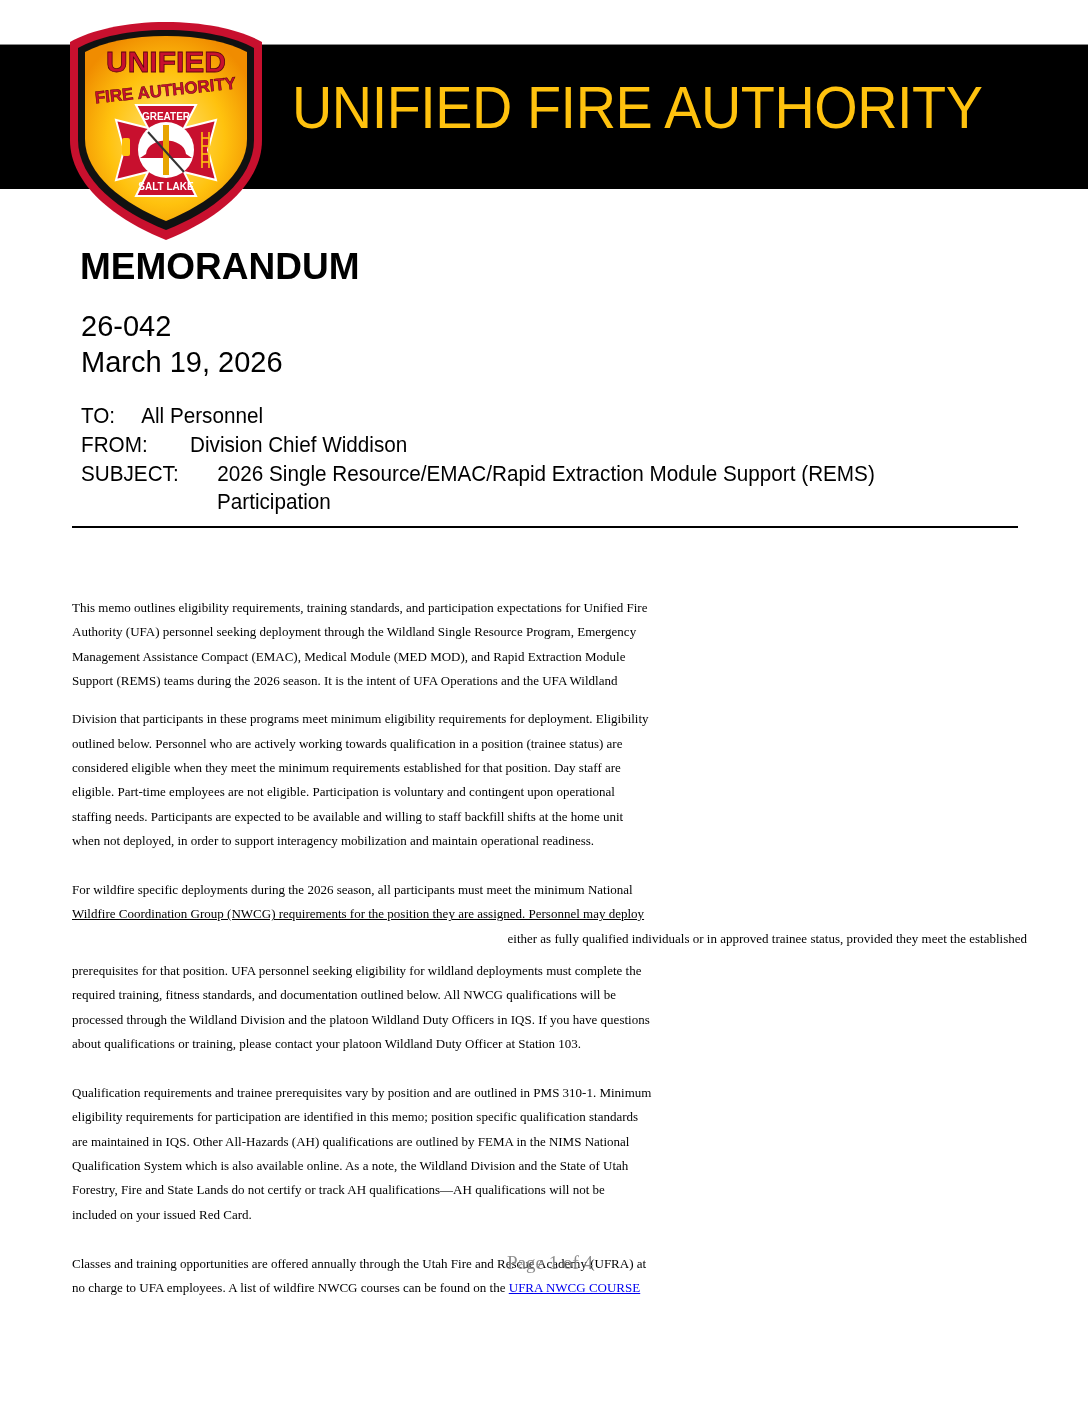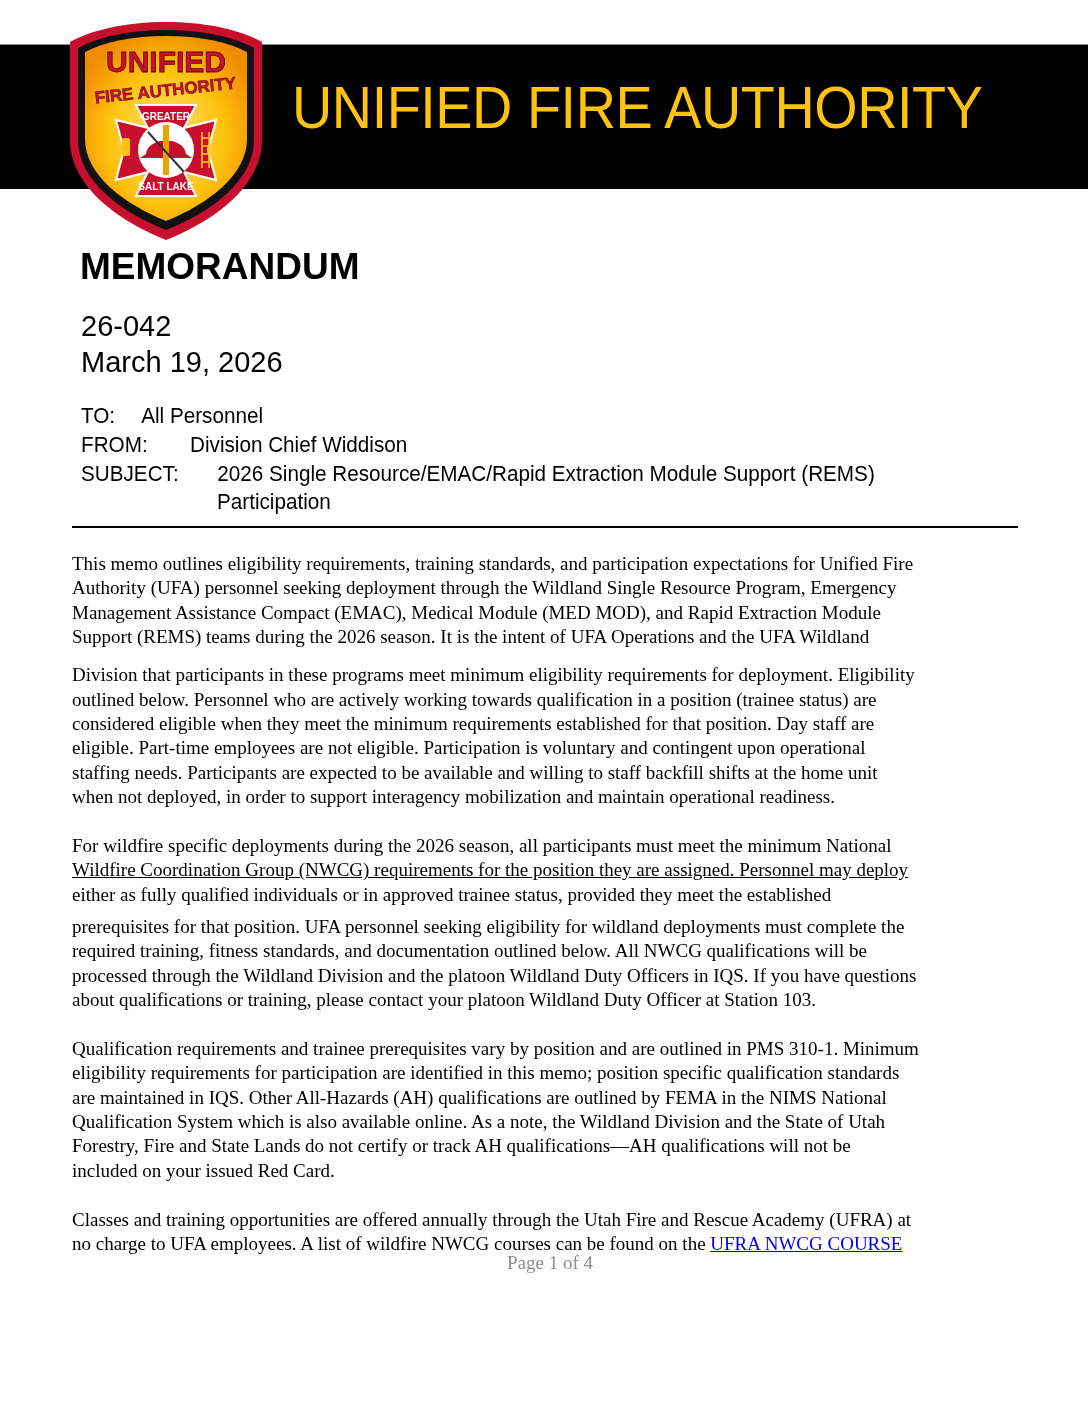--- a/index.html
+++ b/index.html
@@ -7,21 +7,21 @@
   .banner { position:absolute; left:0; top:44px; width:1088px; height:144px; background:#000; border-top:1px solid #8a8a8a; }
   .banner-title { position:absolute; left:292px; top:78px; font-family:"Liberation Sans", sans-serif; font-size:60px; color:#FFC20E; letter-spacing:-0.5px; white-space:nowrap; transform:scaleX(0.93); transform-origin:left top; line-height:1; }
   .logo { position:absolute; left:66px; top:20px; width:200px; height:222px; }
   .memo-title { position:absolute; left:80px; top:248px; font-family:"Liberation Sans", sans-serif; font-weight:bold; font-size:37px; color:#000; line-height:1; }
   .memo-num, .memo-date { position:absolute; left:81px; font-family:"Liberation Sans", sans-serif; font-size:29px; color:#000; line-height:1; }
   .memo-num { top:312px; }
   .memo-date { top:348px; }
   .hdr-row { position:absolute; left:81px; font-family:"Liberation Sans", sans-serif; font-size:22px; color:#000; line-height:1; white-space:nowrap; transform:scaleX(0.94); transform-origin:left top; }
   .hdr-row .lbl { display:inline-block; }
   .rule { position:absolute; left:72px; top:526px; width:946px; height:2px; background:#000; }
-  .body { position:absolute; left:72px; top:552px; width:955px; font-family:"Liberation Serif", serif; font-size:19px; line-height:24.35px; color:#000; }
+  .body { position:absolute; left:72px; top:596px; width:955px; font-family:"Liberation Serif", serif; font-size:13px; line-height:24.35px; color:#000; }
   .body p { margin:0 0 24.6px 0; }
   .line { display:block; white-space:nowrap; }
   .link { color:#0000EE; text-decoration:underline; }
   .page-num { position:absolute; left:0; width:1100px; top:1252px; text-align:center; font-family:"Liberation Serif", serif; font-size:19px; color:#8c8c8c; }
 </style>
 </head>
 <body>
 
 <div class="banner"></div>
 <div class="banner-title">UNIFIED FIRE AUTHORITY</div>
@@ -93,21 +93,21 @@
     <span class="line" style="display: block; margin-top: 14px;">Division that participants in these programs meet minimum eligibility requirements for deployment. Eligibility</span>
     <span class="line" style="display: block;">outlined below. Personnel who are actively working towards qualification in a position (trainee status) are</span>
     <span class="line" style="display: block;">considered eligible when they meet the minimum requirements established for that position.  Day staff are</span>
     <span class="line" style="display: block;">eligible. Part-time employees are not eligible. Participation is voluntary and contingent upon operational</span>
     <span class="line" style="display: block;">staffing needs. Participants are expected to be available and willing to staff backfill shifts at the home unit</span>
     <span class="line" style="display: block;">when not deployed, in order to support interagency mobilization and maintain operational readiness.</span>
   </p>
   <p>
     <span class="line" style="display: block;">For wildfire specific deployments during the 2026 season, all participants must meet the minimum National</span>
     <span class="line" style="display: block; text-decoration: underline;">Wildfire Coordination Group (NWCG) requirements for the position they are assigned. Personnel may deploy</span>
-    <span class="line" style="display: block;">either as fully qualified individuals or in approved trainee status, provided they meet the established</span>
+    <span class="line" style="display: block; text-align: right;">either as fully qualified individuals or in approved trainee status, provided they meet the established</span>
     <span class="line" style="display: block; margin-top: 8px;">prerequisites for that position. UFA personnel seeking eligibility for wildland deployments must complete the</span>
     <span class="line" style="display: block;">required training, fitness standards, and documentation outlined below.  All NWCG qualifications will be</span>
     <span class="line" style="display: block;">processed through the Wildland Division and the platoon Wildland Duty Officers in IQS. If you have questions</span>
     <span class="line" style="display: block;">about qualifications or training, please contact your platoon Wildland Duty Officer at Station 103.</span>
   </p>
   <p>
     <span class="line" style="display: block;">Qualification requirements and trainee prerequisites vary by position and are outlined in PMS 310-1. Minimum</span>
     <span class="line" style="display: block;">eligibility requirements for participation are identified in this memo; position specific qualification standards</span>
     <span class="line" style="display: block;">are maintained in IQS.  Other All-Hazards (AH) qualifications are outlined by FEMA in the NIMS National</span>
     <span class="line" style="display: block;">Qualification System which is also available online. As a note, the Wildland Division and the State of Utah</span>

